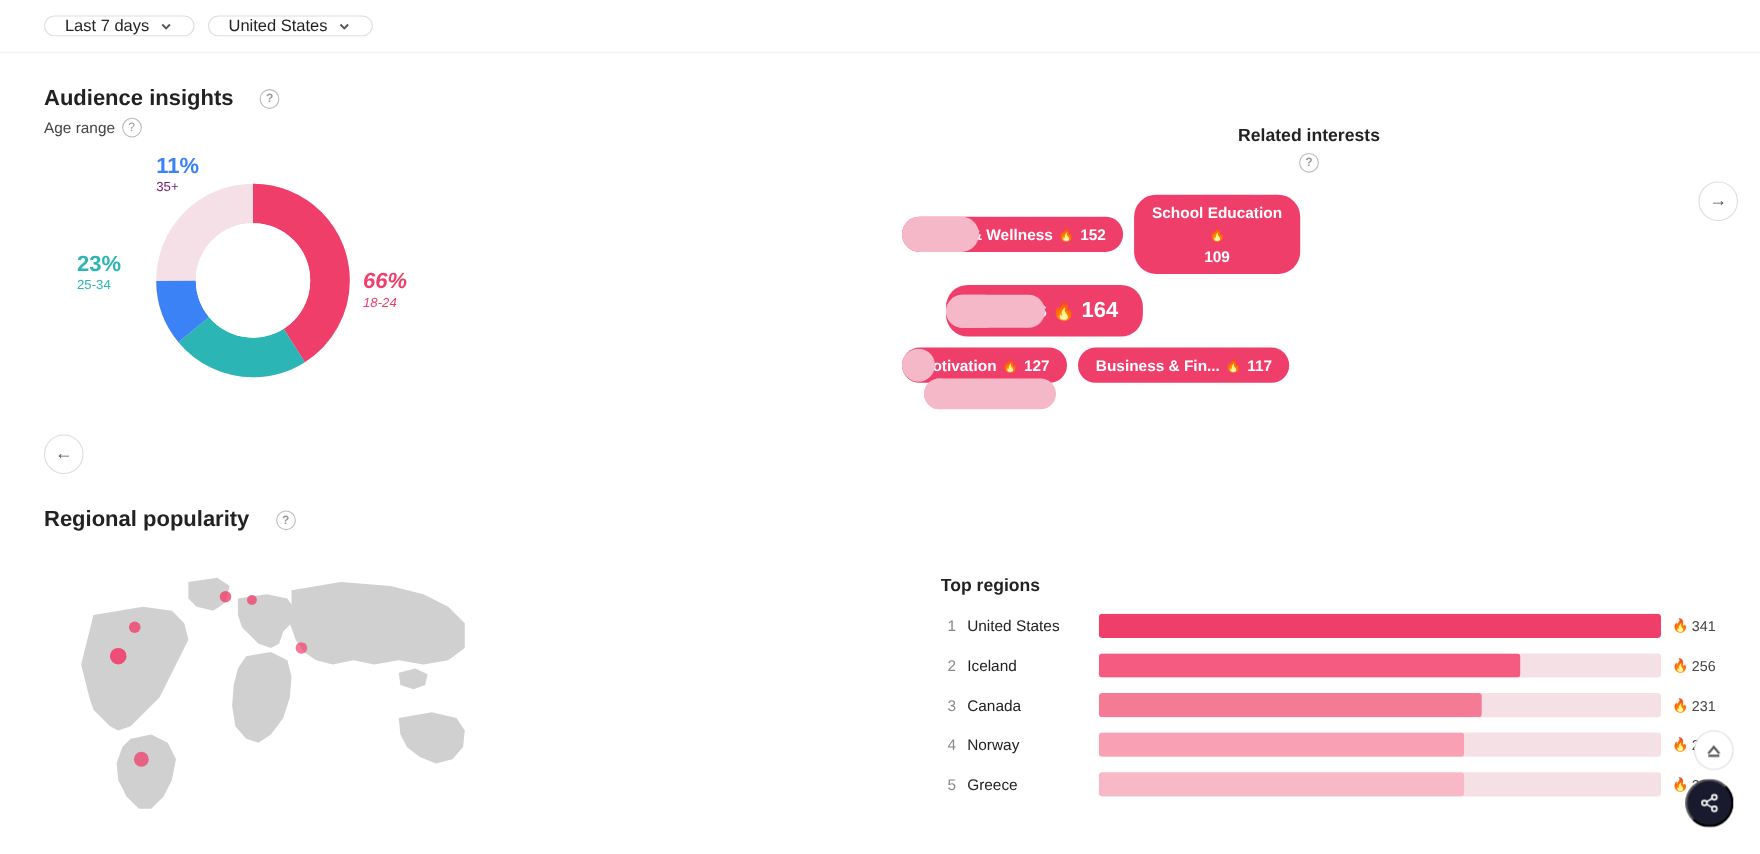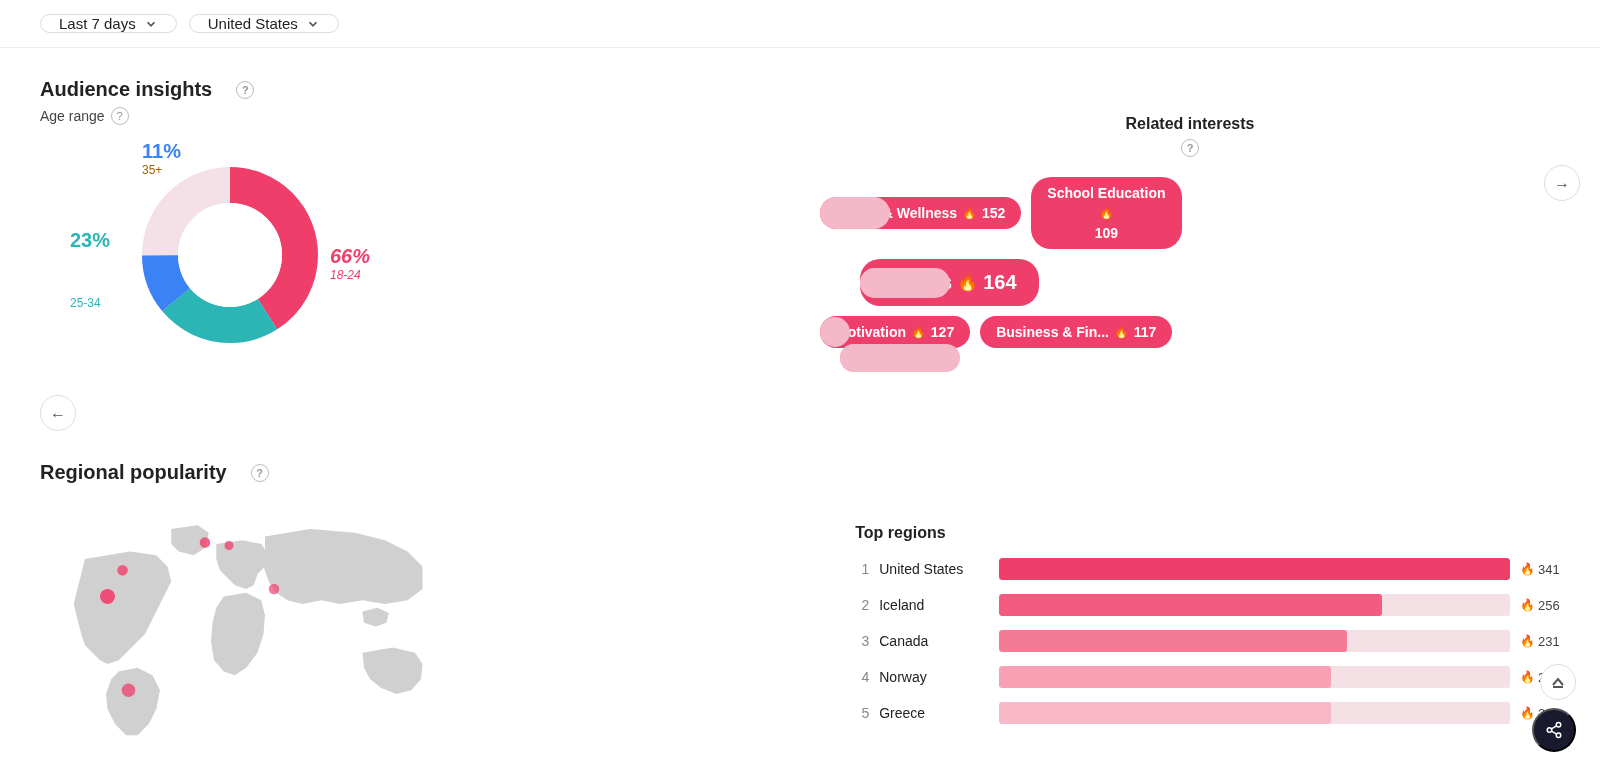--- a/index.html
+++ b/index.html
@@ -60,21 +60,21 @@
       position: absolute; top: 0; left: 0; width: 100%; height: 100%;
     }
     .label-18-24 { position: absolute; right: -10px; top: 50%; transform: translateY(-10px); text-align: left; font-style: italic; }
     .label-25-34 { position: absolute; left: -30px; top: 38%; }
     .label-35plus { position: absolute; left: 42px; top: -5px; }
     .label-pct { font-size: 20px; font-weight: 700; }
     .label-sub { font-size: 12px; }
     .label-18-24 .label-pct { color: #f03e6b; }
     .label-18-24 .label-sub { color: #f03e6b; }
     .label-25-34 .label-pct { color: #2cb5b5; }
-    .label-25-34 .label-sub { color: #2cb5b5; margin-top: 44px; }
+    .label-25-34 .label-sub { color: #2cb5b5; }
     .label-35plus .label-pct { color: #3b82f6; }
     .label-35plus .label-sub { color: #3b82f6; }
 
     
     .nav-arrow {
       width: 36px; height: 36px; border-radius: 50%; border: 1.5px solid #ddd;
       display: flex; align-items: center; justify-content: center;
       cursor: pointer; background: #fff; font-size: 16px; color: #555;
     }
     .arrows-row { display: flex; justify-content: space-between; align-items: center; margin-top: 20px; padding: 0 0; }
@@ -160,21 +160,21 @@
 
           <circle cx="100" cy="100" r="70" fill="none" stroke="#2cb5b5" stroke-width="36" stroke-dasharray="101 440" stroke-dashoffset="-180" transform="rotate(-90 100 100)"></circle>
 
           <circle cx="100" cy="100" r="70" fill="none" stroke="#3b82f6" stroke-width="36" stroke-dasharray="48 440" stroke-dashoffset="-281" transform="rotate(-90 100 100)"></circle>
           <circle cx="100" cy="100" r="52" fill="white"></circle>
         </svg>
 
         <div class="donut-labels">
           <div class="label-35plus">
             <div class="label-pct" style="color:#3b82f6">11%</div>
-            <div class="label-sub" style="color:#a16207">35+</div>
+            <div class="label-sub" style="color:#701a75">35+</div>
           </div>
           <div class="label-25-34">
             <div class="label-pct" style="color:#2cb5b5">23%</div>
             <div class="label-sub" style="color:#2cb5b5">25-34</div>
           </div>
           <div class="label-18-24">
             <div class="label-pct" style="color:#f03e6b">66%</div>
             <div class="label-sub" style="color:#f03e6b">18-24</div>
           </div>
         </div>

